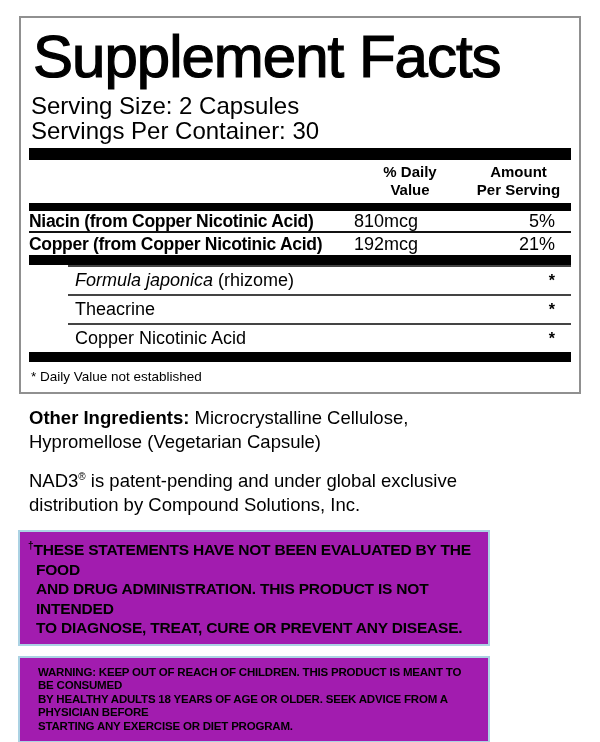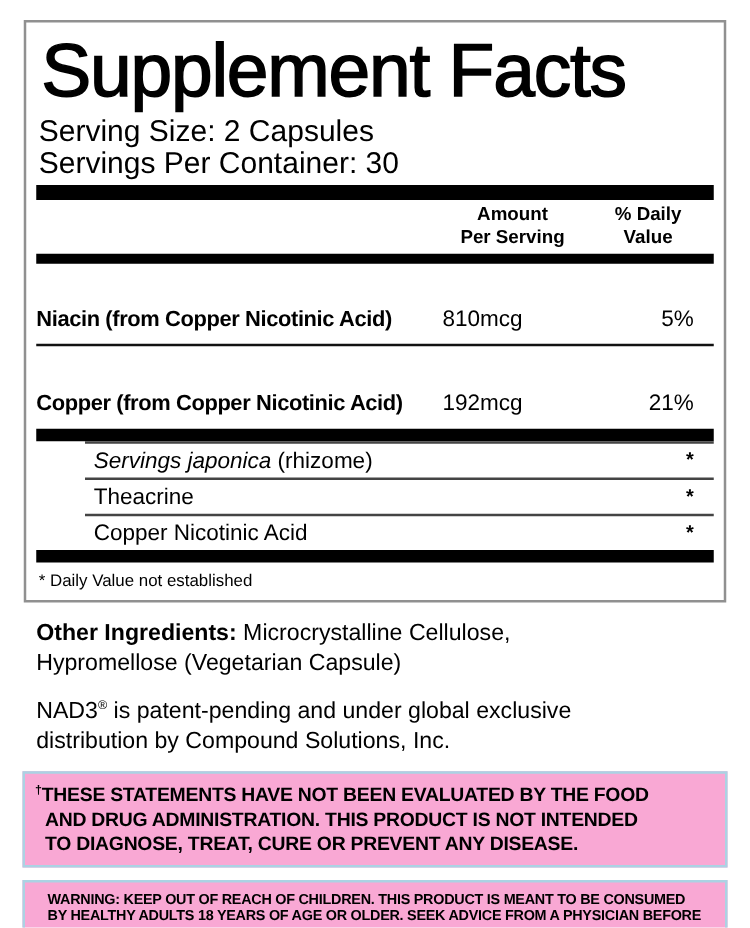--- a/index.html
+++ b/index.html
@@ -36,21 +36,21 @@
   .grid-row {
     display:grid;
     grid-template-columns:325px 112px 1fr;
     align-items:center;
   }
   .head-row { margin-top:3px; }
   .head-cell {
     font-size:15px; font-weight:bold; line-height:18px;
     white-space:pre-line; text-align:center;
   }
-  .nutrient-row { height:42px;margin-top:24px; }
+  .nutrient-row { height:22px; }
   .nutrient-row.sep { border-bottom:2px solid #111; }
   .formula-row { height:33px; }
   .cell-name { font-size:17.5px; font-weight:bold; letter-spacing:-0.3px; white-space:nowrap; }
   .cell-amount { font-size:18px; text-align:left; }
   .cell-dv { font-size:18px; text-align:right; padding-right:16px; }
   sup.reg { font-size:10px; vertical-align:super; }
 
   .sub-row {
     margin-left:39px;
     height:29px; border-top:2px solid #444;
@@ -67,23 +67,23 @@
     margin:12px 18px 0 29px;
     font-size:18.5px; line-height:24px;
   }
   .para.dist { margin-top:11px; }
   .preline { white-space:pre-line; }
   .para b { font-weight:bold; }
 
   
   .note-box {
     margin:13px 0 0 18px;
-    width:564px;
+    width:472px;
     border:2px solid var(--note-box-border,#abd2e3);
-    background:#f9a8d4;
+    background:#a21caf;
   }
   .note-box.fda { padding:4px 8px 6px 8px; }
   .fda p {
     font-size:15.5px; font-weight:bold; line-height:19.5px;
     letter-spacing:-0.2px;
     padding-left:8px; text-indent:-8px;
   }
   sup.dagger { font-size:10px; vertical-align:super; font-weight:bold; }
   .note-box.warn { margin-top:10px; padding:8px 18px; }
   .warn p {
@@ -99,45 +99,45 @@
   <section class="facts-panel">
     <h1 class="title">Supplement Facts</h1>
 
     <p class="serving">Serving Size: 2 Capsules</p>
     <p class="serving">Servings Per Container: 30</p>
 
     <div class="bar bar-top"></div>
 
     <div class="grid-row head-row">
       <div></div>
+      <div class="head-cell">% Daily
+Value</div>
       <div class="head-cell">Amount
 Per Serving</div>
-      <div class="head-cell">% Daily
-Value</div>
     </div>
 
     <div class="bar bar-head"></div>
 
     <div class="grid-row nutrient-row sep">
       <div class="cell-name">Niacin (from Copper Nicotinic Acid)</div>
       <div class="cell-amount">810mcg</div>
       <div class="cell-dv">5%</div>
     </div>
 
     <div class="grid-row nutrient-row">
       <div class="cell-name">Copper (from Copper Nicotinic Acid)</div>
       <div class="cell-amount">192mcg</div>
       <div class="cell-dv">21%</div>
     </div>
 
     <div class="bar bar-thick"></div>
 
 
     <div class="sub-row">
-      <div class="sub-name"><span class="sci">Servings japonica</span><span> (rhizome)</span></div>
+      <div class="sub-name"><span class="sci">Formula japonica</span><span> (rhizome)</span></div>
       <div class="sub-dv">*</div>
     </div>
 
     <div class="sub-row">
       <div class="sub-name"><span class="sci"></span><span>Theacrine</span></div>
       <div class="sub-dv">*</div>
     </div>
 
     <div class="sub-row">
       <div class="sub-name"><span class="sci"></span><span>Copper Nicotinic Acid</span></div>

